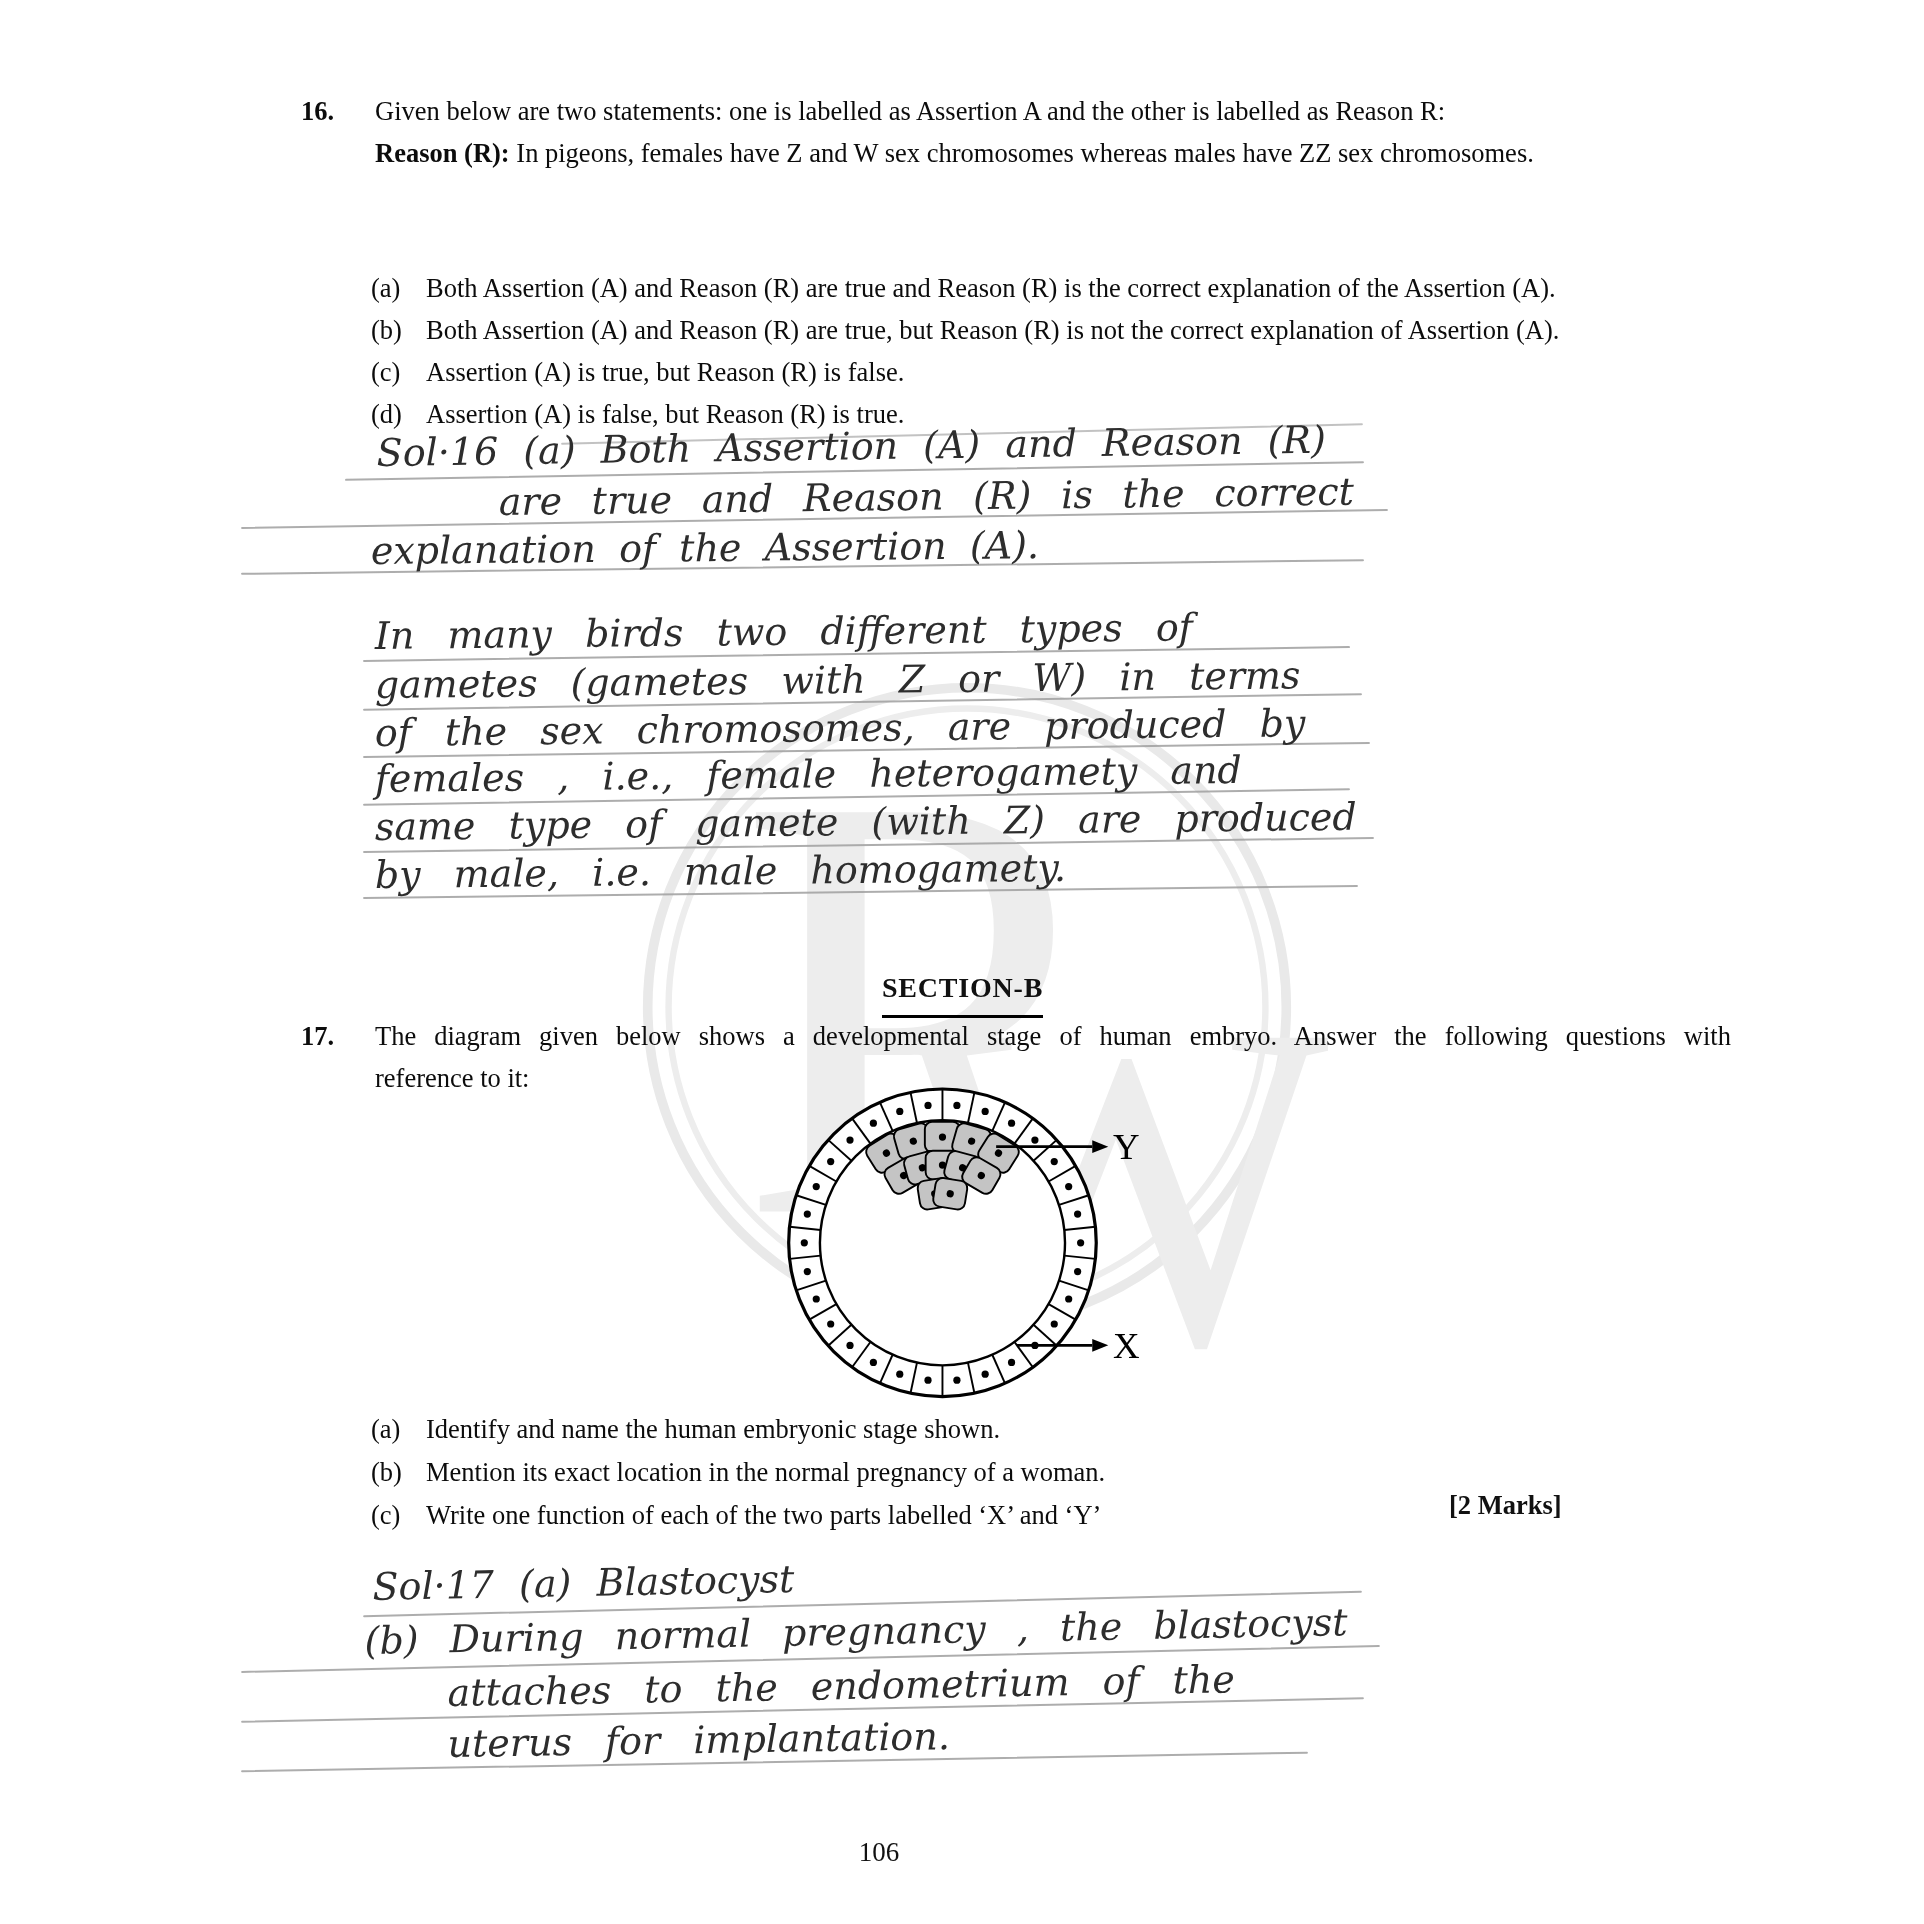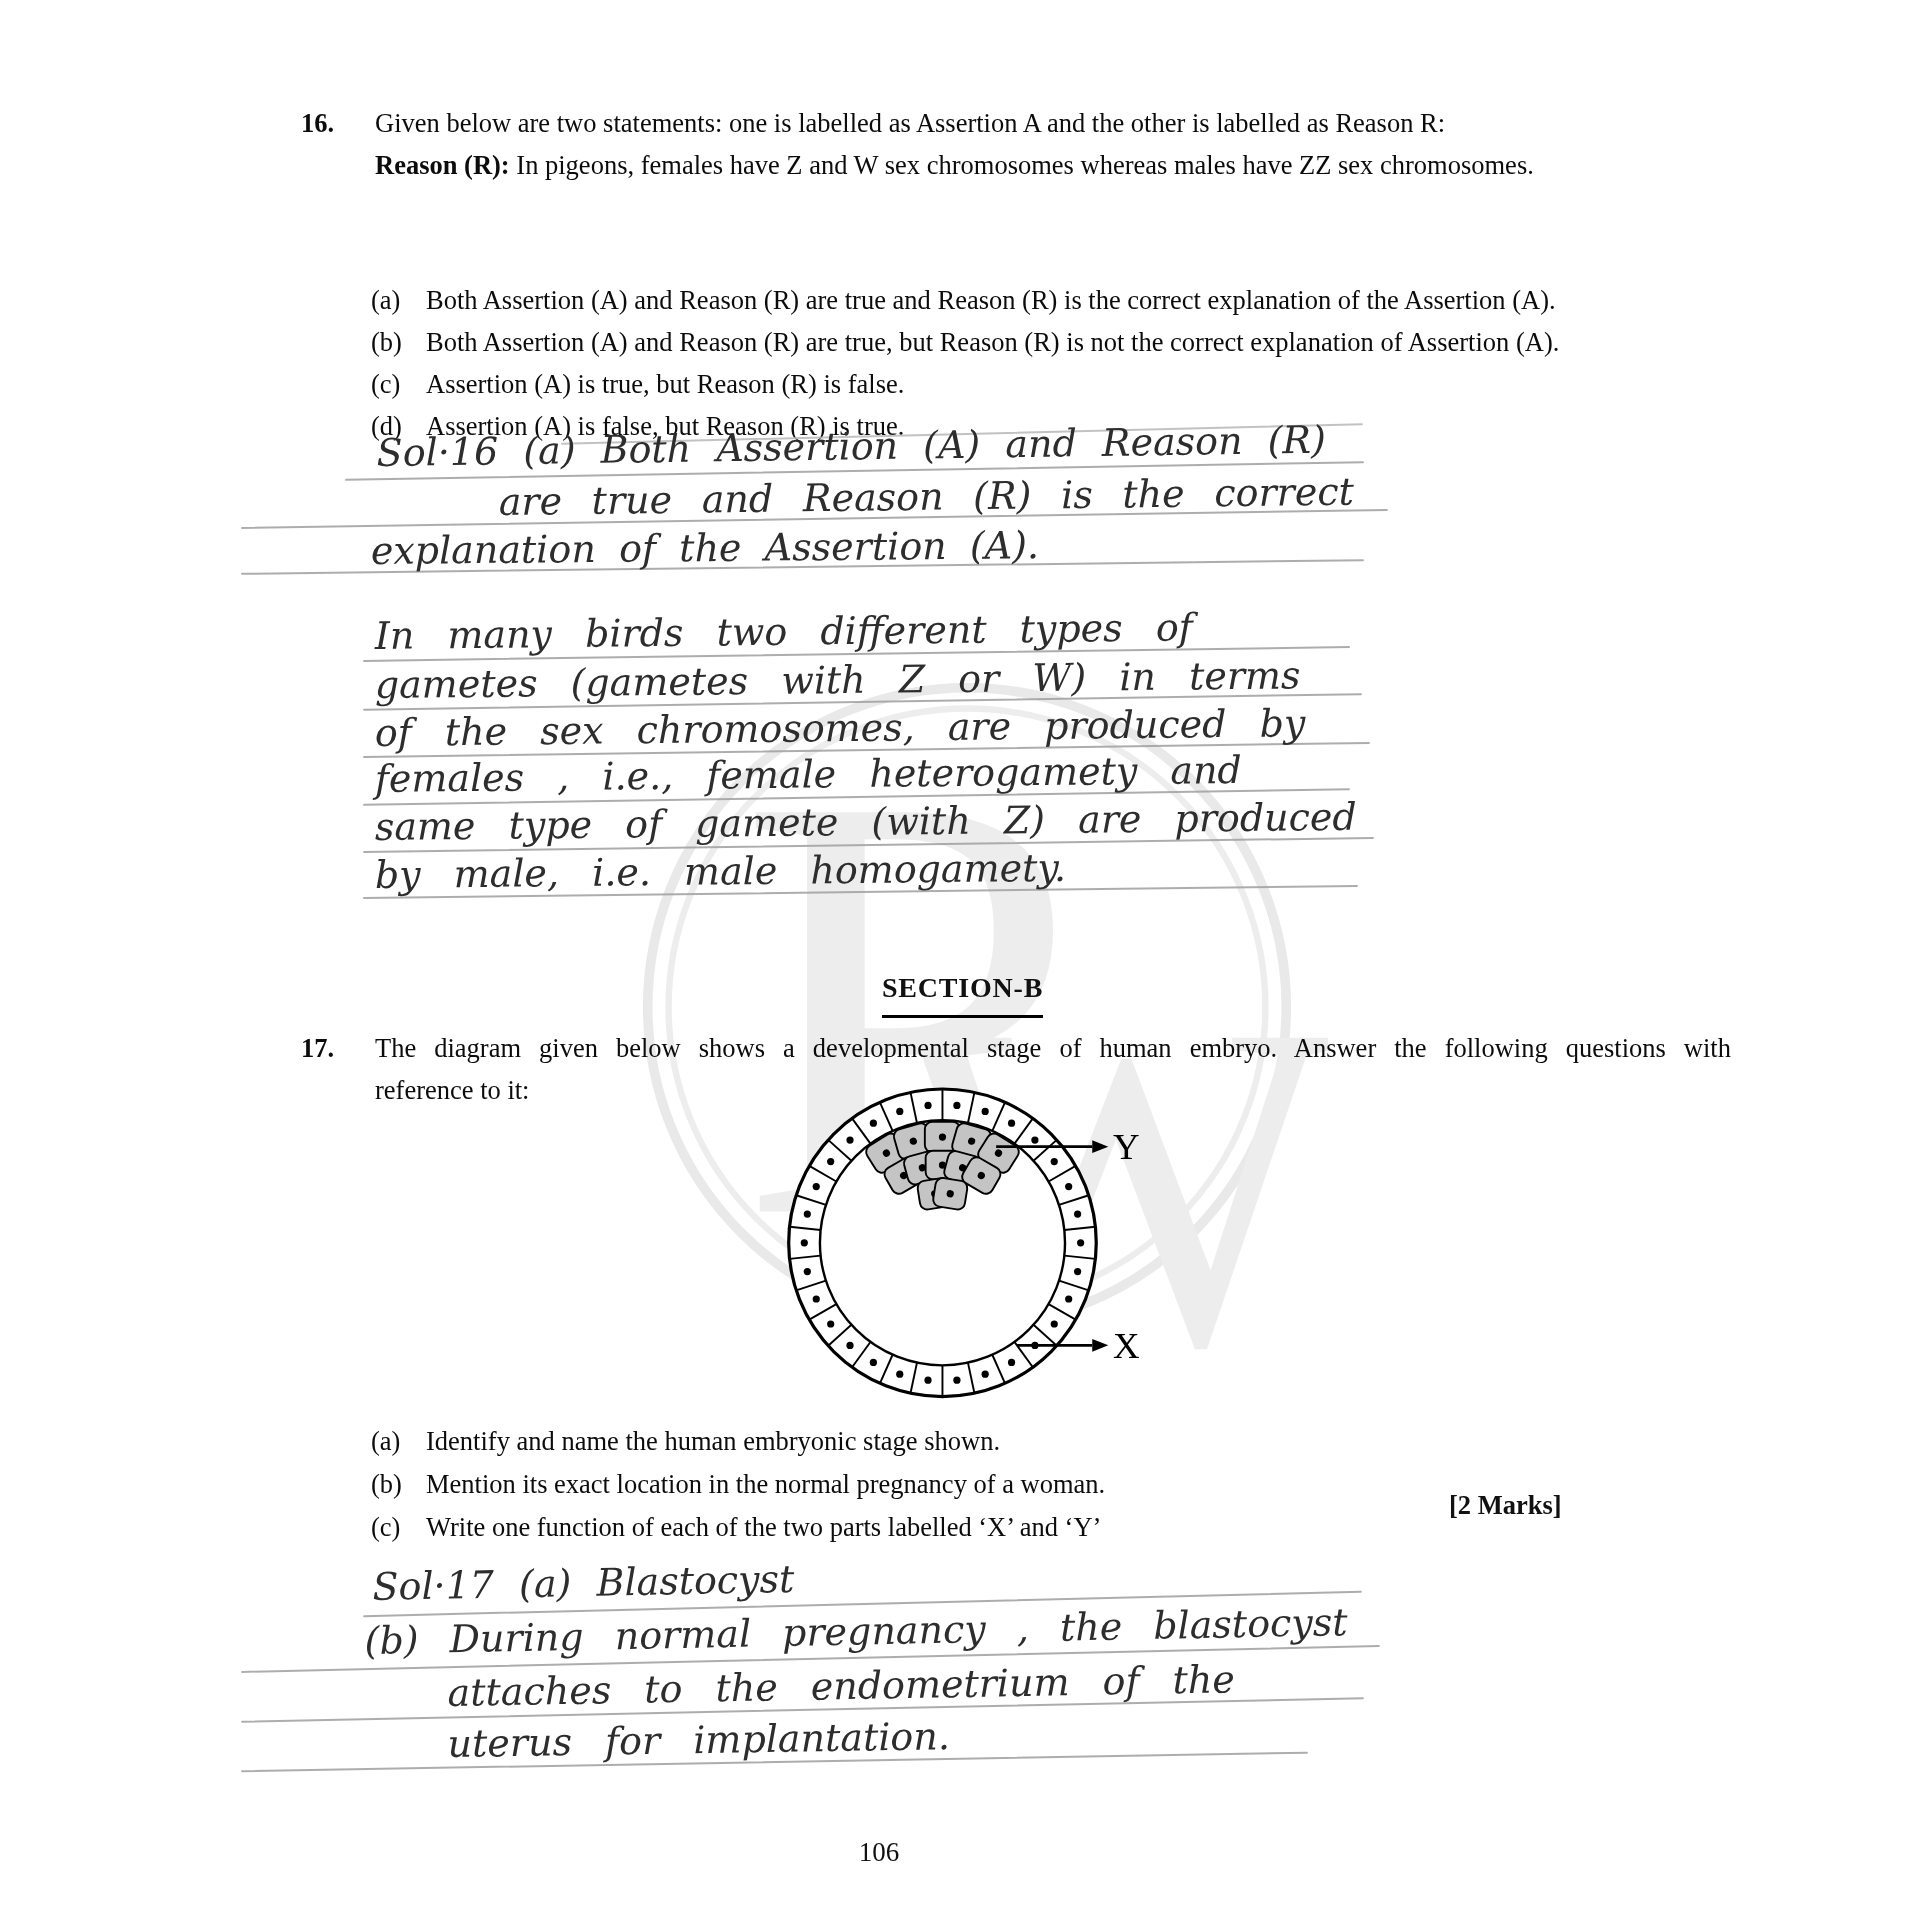--- a/index.html
+++ b/index.html
@@ -2,21 +2,21 @@
 <html style="font-size:13px"><head>
 <meta charset="utf-8">
 <style>
   html,body{margin:0;padding:0;}
   body{
     width:1925px;height:1925px;background:#ffffff;position:relative;
     font-family:"Liberation Serif", serif;color:#111;overflow:hidden;
   }
   
   .ptext{font-size:26.5px;line-height:42px;color:#0c0c0c;}
-  .qblock{position:absolute;left:301px;width:1436px;margin-top:12px;}
+  .qblock{position:absolute;left:301px;width:1436px;}
   .qrow{display:flex;}
   .qnum{width:74px;font-weight:bold;flex:0 0 74px;}
   .indent{padding-left:74px;}
   .opt-row{display:flex;padding-left:70px;}
   .opt-label{flex:0 0 55px;}
   .opt-text{flex:1;}
   b.inb{font-weight:bold;}
   .justify-line{text-align:justify;text-align-last:justify;width:1356px;}
   .section-title{
     position:absolute;top:972px;left:0;width:1925px;text-align:center;

